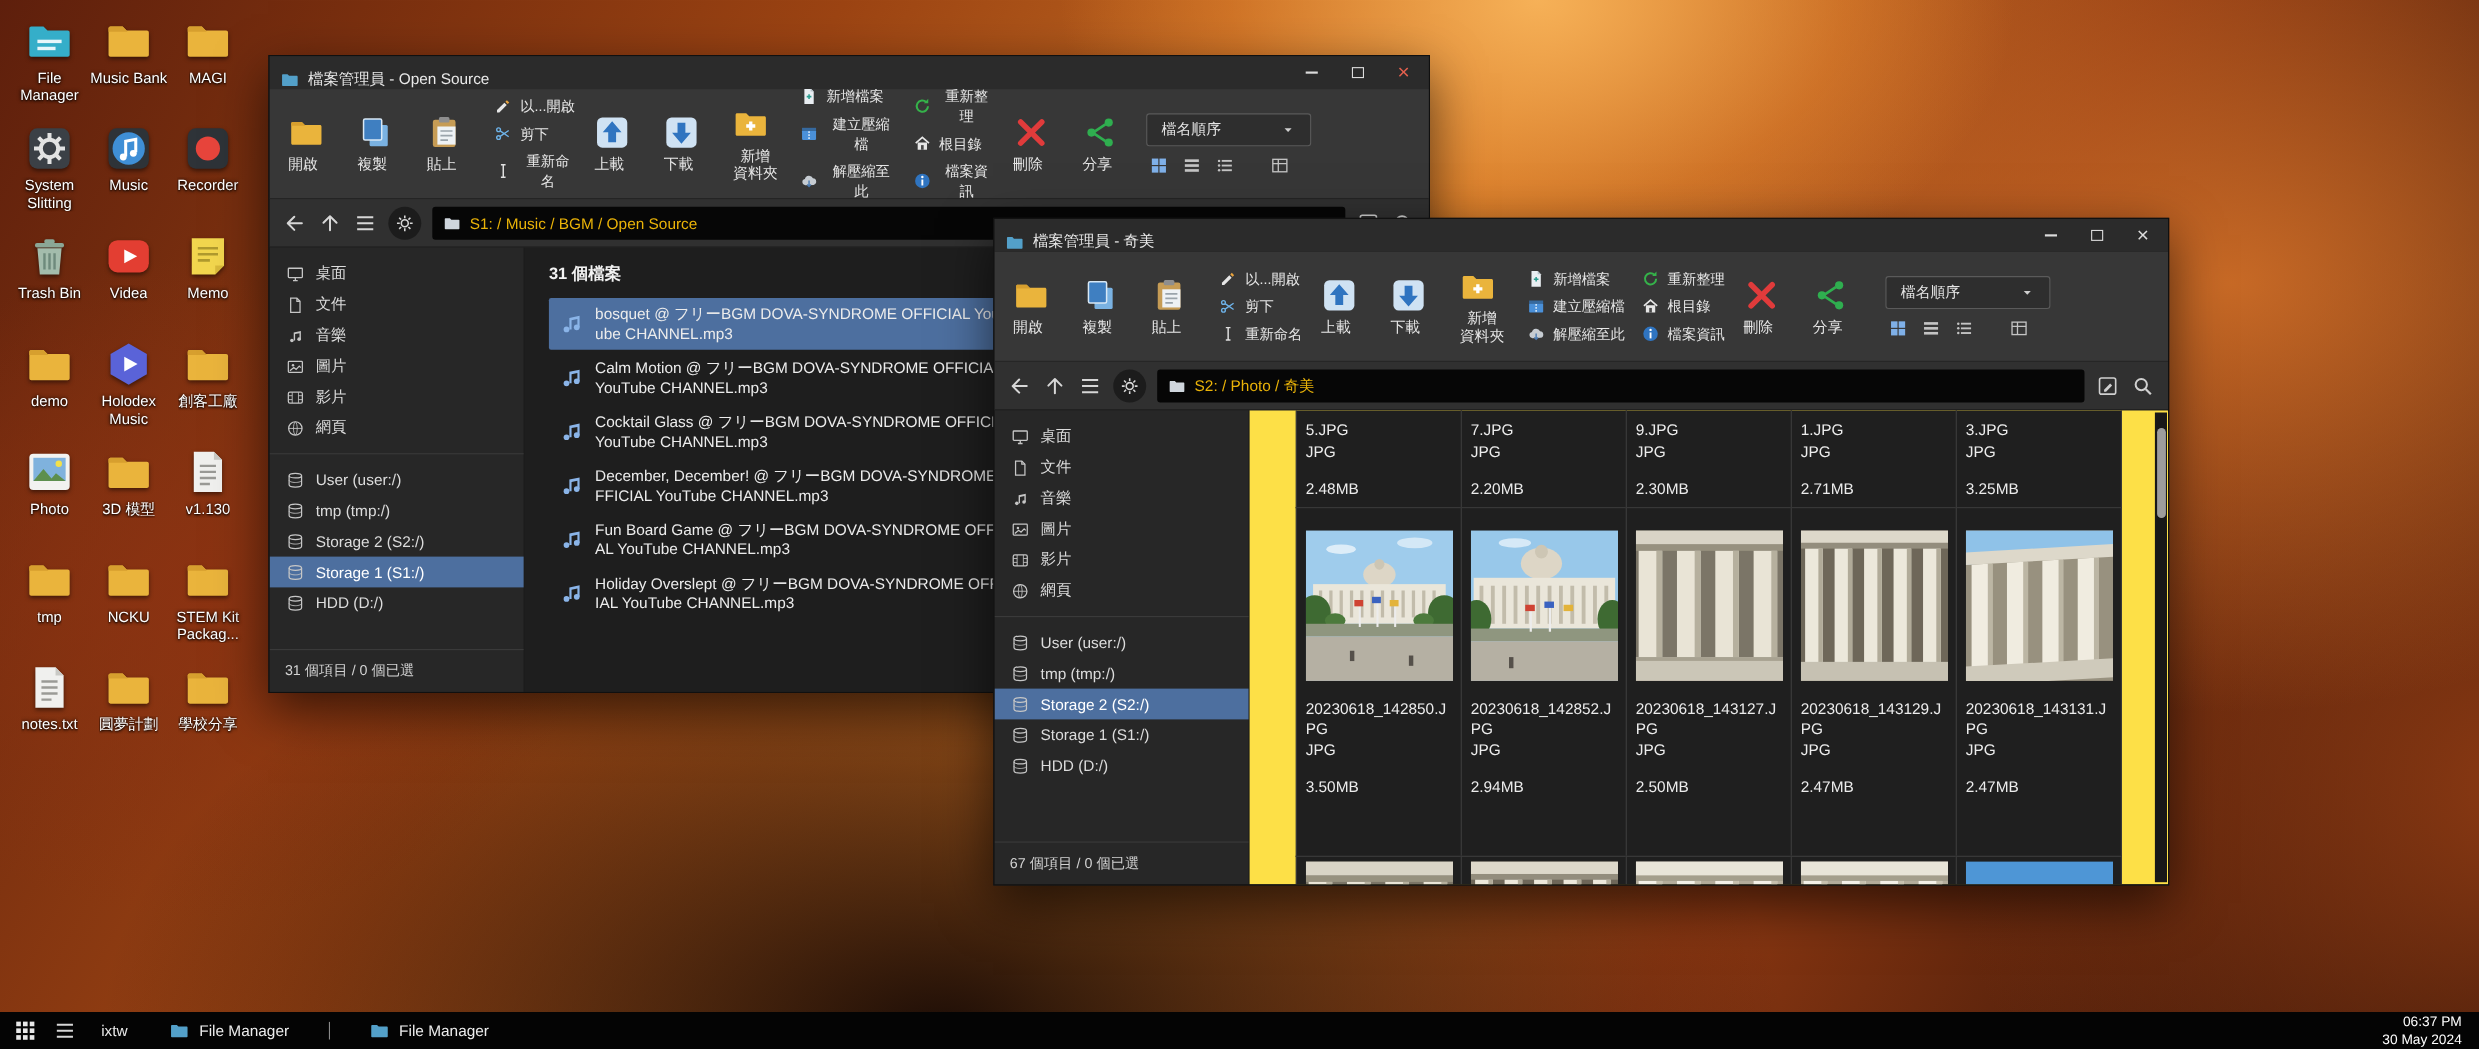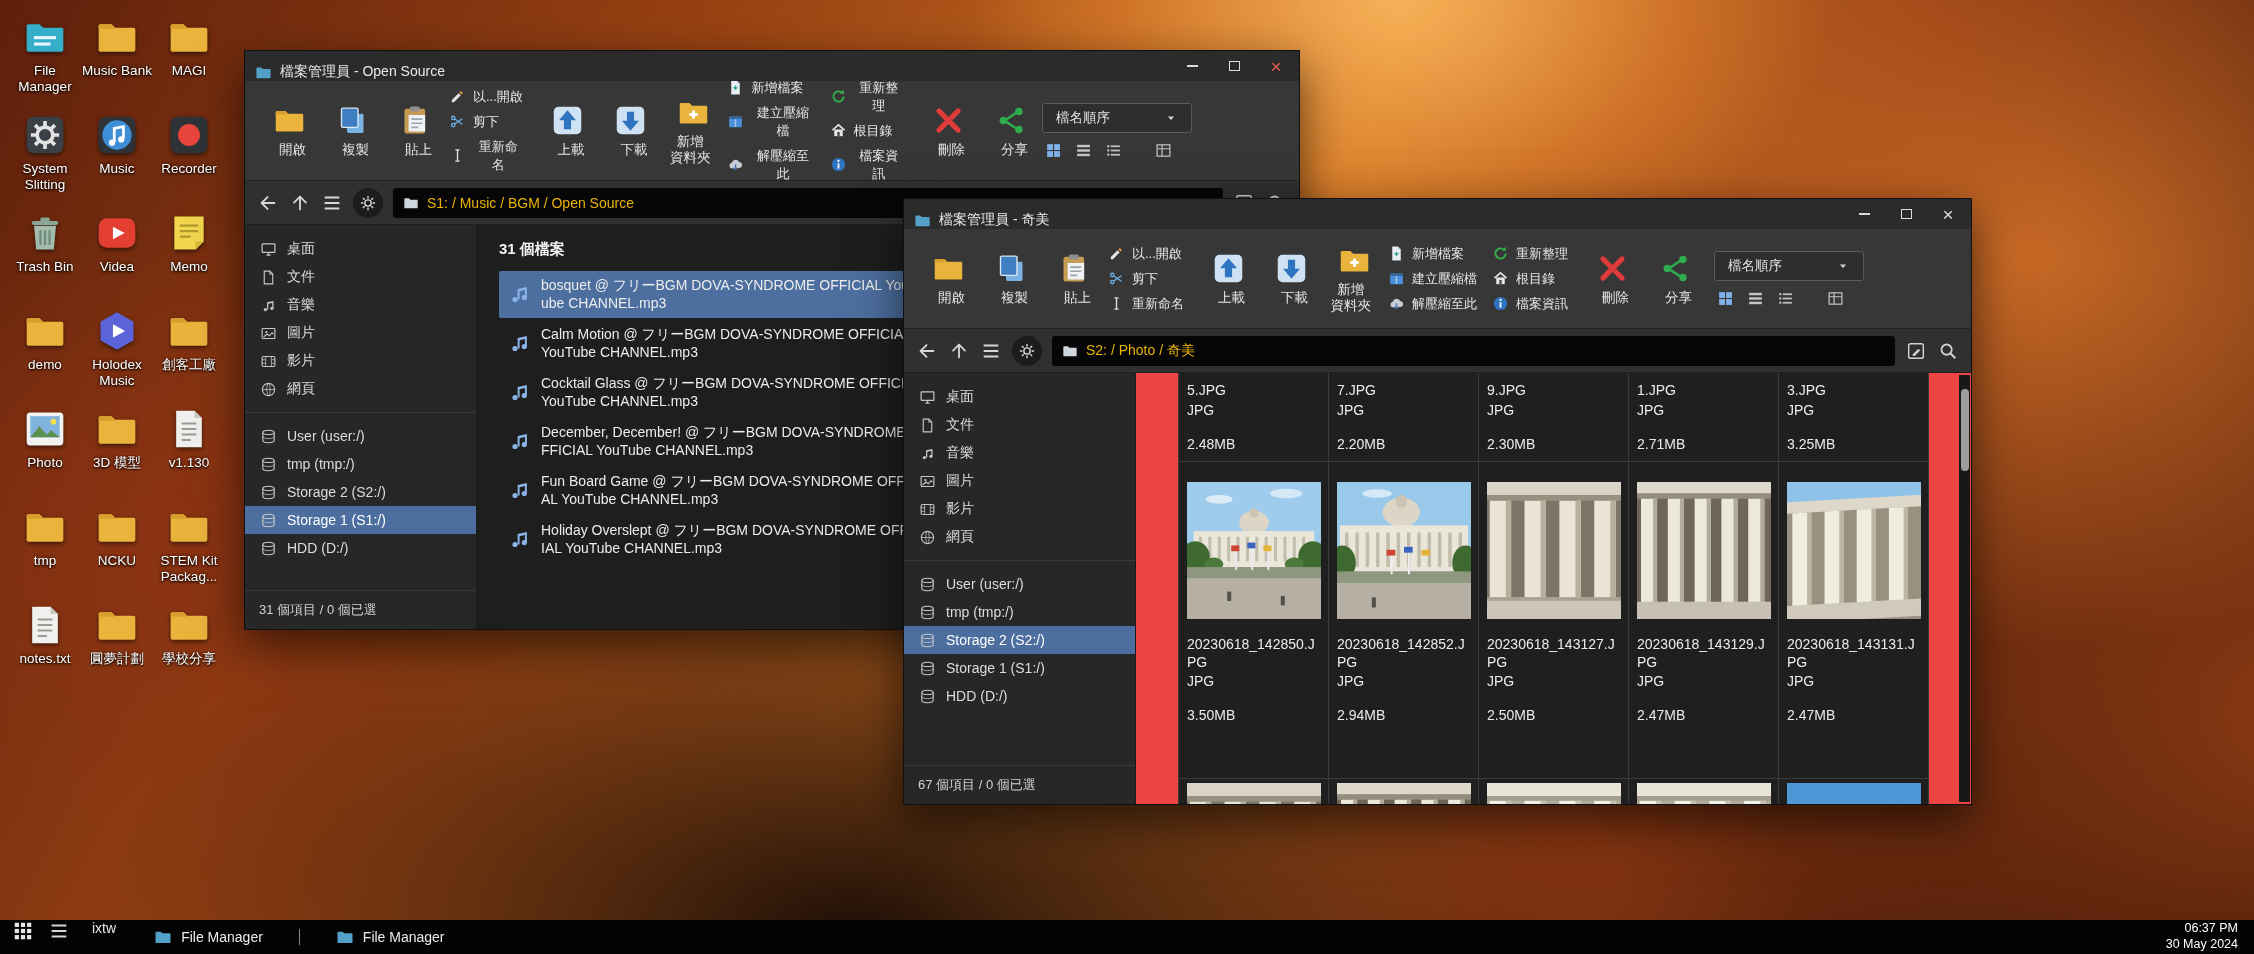--- a/index.html
+++ b/index.html
@@ -43,21 +43,21 @@
   .minbar { width:11px; height:2px; background:#dcdcdc; display:block; }
   .maxbox { width:11px; height:10px; border:1.6px solid #dcdcdc; display:block; }
   .xmark { font-size:19px; line-height:1; color:#dcdcdc; }
   #win1 .xmark { color:#e3604e; }
 
   
   .toolbar { height:100px; background:#373737; border-bottom:1px solid #242424; display:flex;
     align-items:stretch; gap:9px; padding:4px 12px; flex:0 0 auto; overflow:hidden; }
   .icn svg { width:100%; height:100%; display:block; }
   .tbtn { background:none; border:none; color:#e6e6e6; display:flex; }
-  .tbtn.big { flex-direction:column; align-items:flex-end; justify-content:center; gap:5px;
+  .tbtn.big { flex-direction:column; align-items:flex-start; justify-content:center; gap:5px;
     min-width:54px; padding:2px 5px; }
   .tbtn.big .ticn { width:33px; height:33px; }
   .tbtn.big .tlbl { font-size:13.5px; line-height:1.12; text-align:center; white-space:pre-line; }
   .tstack { display:flex; flex-direction:column; justify-content:center; gap:5px; }
   .tbtn.small { align-items:center; gap:7px; font-size:13px; padding:1px 3px; }
   .tbtn.small .ticn { width:17px; height:17px; flex:0 0 auto; }
   .tsort { display:flex; flex-direction:column; justify-content:center; gap:9px; margin-left:auto;
     margin-right:95px; }
   .sort-dd { display:flex; align-items:center; justify-content:space-between; width:150px; height:30px;
     background:#2e2e2e; border:1px solid #5a5a5a; border-radius:3px; color:#e6e6e6; font-size:13.5px;
@@ -94,41 +94,41 @@
   
   .filelist-area { flex:1; background:#1e1e1e; padding:15px 0 0 22px; overflow:hidden; }
   .files-header { font-size:15px; font-weight:bold; color:#f2f2f2; margin-bottom:12px; }
   .frow { display:flex; align-items:center; gap:10px; width:440px; padding:5px 8px; margin-bottom:2px;
     border-radius:2px; }
   .frow.selected { background:#4d6f9f; }
   .frow .icn { width:24px; height:24px; flex:0 0 auto; }
   .fname { font-size:14px; color:#ececec; line-height:1.32; word-break:break-all; width:382px; }
 
   
-  .grid-area { flex:1; background:#ef4444; position:relative; overflow:hidden; padding-left:42px; }
+  .grid-area { flex:1; background:#fde047; position:relative; overflow:hidden; padding-left:42px; }
   .grid-row { display:flex; }
   .gcell { width:151px; border:1px solid #3a3a3a; margin:0 -1px -1px 0; padding:8px;
     display:flex; flex-direction:column; background:#1f1f1f; }
   .grid-row.partial .gcell { height:89px; justify-content:flex-end; padding-bottom:9px; border-top:none; }
   .grid-row.full .gcell { height:318px; padding-top:20px; }
   .grid-row.next .gcell { height:170px; padding-top:4px; border-bottom:none; }
   .gthumb { width:134px; height:137px; margin-bottom:16px; overflow:hidden; flex:0 0 auto; }
   .gthumb svg { width:100%; height:100%; display:block; }
   .grid-row.next .gthumb { margin-bottom:0; }
   .gname { font-size:14px; color:#ececec; line-height:1.32; word-break:break-all; min-height:20px; }
   .gtype { font-size:14px; color:#ececec; line-height:1.32; }
   .gsize { font-size:14px; color:#ececec; margin-top:17px; }
   .grid-row.partial .gsize { }
   .vscroll { position:absolute; right:1px; top:2px; bottom:2px; width:11px; background:#181818; }
   .vthumb { position:absolute; top:14px; left:1.5px; width:8px; height:82px; background:#9d9d9d;
     border-radius:4px; }
 
   
   .taskbar { position:absolute; left:0; right:0; bottom:0; height:34px; background:#040404;
-    display:flex; padding:0 12px; gap:14px; z-index:10; }
+    display:flex; align-items:center; padding:0 12px; gap:14px; z-index:10; }
   .tb-ic { width:22px; height:22px; background:none; border:none; padding:0; }
   .tb-ic .icn, .tb-ic span { width:100%; height:100%; display:block; }
   .tb-ws { color:#e8e8e8; font-size:14px; margin:0 8px; }
   #tb-tasks { display:flex; align-items:center; height:100%; gap:2px; }
   .tb-task { display:flex; align-items:center; gap:9px; height:100%; padding:0 16px; background:none;
     border:none; color:#ececec; font-size:14px; }
   .tb-task .icn { width:18px; height:18px; }
   .tb-sep { width:1px; height:16px; background:#8a8a8a; margin:0 18px; }
   .tb-clock { margin-left:auto; text-align:right; color:#fff; font-size:12.5px; line-height:1.3;
     padding-right:4px; }

